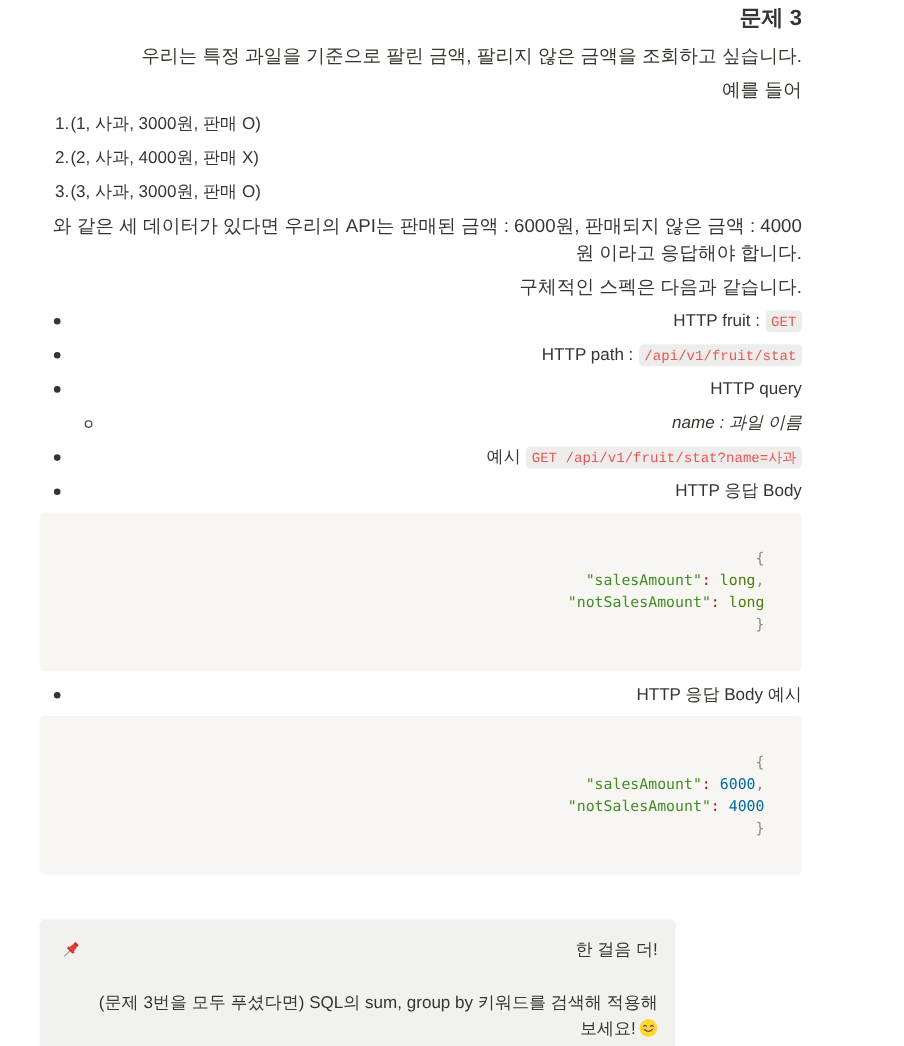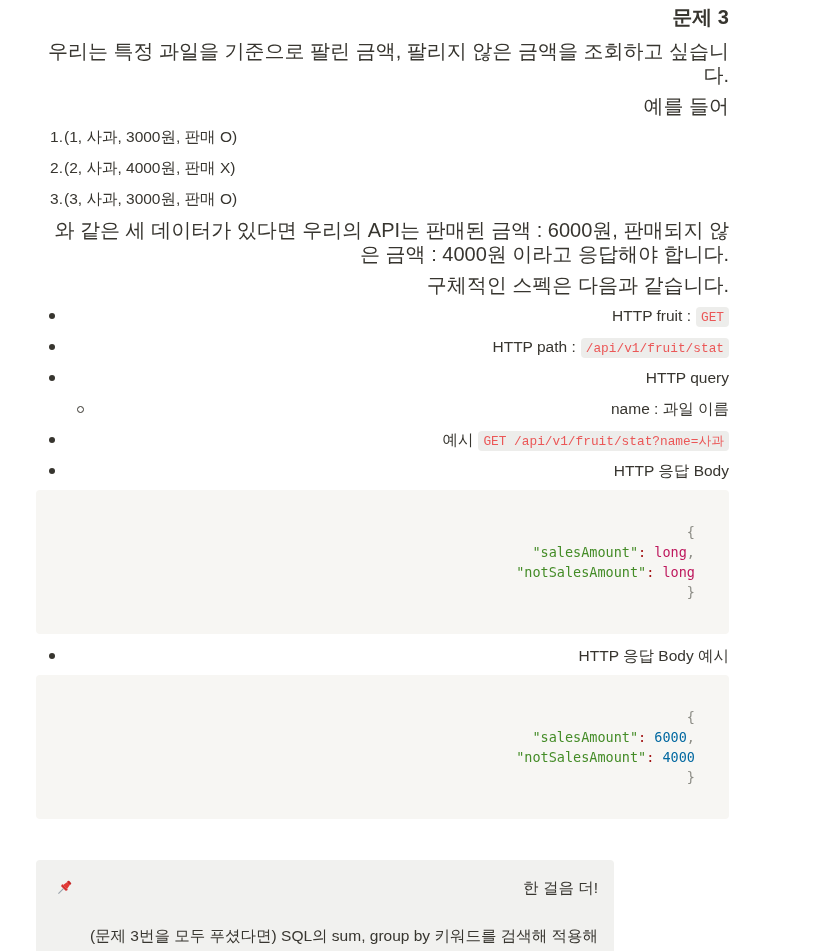--- a/index.html
+++ b/index.html
@@ -8,40 +8,40 @@
     font-family: "Liberation Sans", "DejaVu Sans", sans-serif;
     color: #37352f;
     -webkit-font-smoothing: antialiased;
   }
   .page { padding: 4px 93px 0 36px; text-align: right; }
 
   .h3 {
     font-size: 20px; font-weight: 700; line-height: 26px;
     margin: 0 0 9px 0;
   }
-  p.para { font-size: 20px; line-height: 24px; margin: 0 0 7px 0; }
+  p.para { font-size: 17px; line-height: 24px; margin: 0 0 7px 0; }
 
   
   ol.num-list { list-style: none; margin: 0 0 7px 0; }
   ol.num-list li { display: flex; font-size: 15.5px; line-height: 24px; margin-bottom: 7px; }
   ol.num-list .num { width: 22px; margin-left: 5px; flex: none; }
   ol.num-list .li-text { margin-left: 1px; }
 
   
   ul.bullet-list { list-style: none; margin: 0 0 4px 0; }
   ul.bullet-list > li {
     position: relative; padding-left: 28px;
     font-size: 15.5px; line-height: 24px; margin-bottom: 7px;
   }
   ul.bullet-list > li::before {
     content: ""; position: absolute; left: 13px; top: 9px;
     width: 6px; height: 6px; border-radius: 50%; background: #37352f;
   }
   ul.sub-list { list-style: none; margin-top: 7px; }
-  ul.sub-list > li { position: relative; padding-left: 28px; line-height: 24px; }
+  ul.sub-list > li { position: relative; padding-left: 28px; line-height: 24px; font-style: italic; }
   ul.sub-list > li::before {
     content: ""; position: absolute; left: 13px; top: 9px;
     width: 5px; height: 5px; border-radius: 50%;
     background: transparent; border: 1.2px solid #37352f;
   }
 
   code.inline-code {
     font-family: Liberation Mono, monospace;
     font-size: 12.8px; line-height: 1;
     color: #eb5757;
@@ -58,21 +58,21 @@
     padding: 32px 34px;
     margin: 0 0 10px 0;
     font-family: "DejaVu Sans Mono", "Liberation Mono", monospace;
     font-size: 13.5px;
   }
   .code-block .code-line { line-height: 20px; white-space: pre; }
   .tok-punc  { color: #8c8c85; }
   .tok-plain { color: #37352f; }
   .tok-key   { color: #448c27; }
   .tok-colon { color: #a31515; }
-  .tok-type  { color: #be185d; }
+  .tok-type  { color: #4d7c0f; }
   .tok-num   { color: #0369a1; }
 
   .callout {
     margin-top: 41px;
     width: 578px;
     background: #f1f1ef; border-radius: 4px;
     padding: 16px 16px 13px 16px;
     display: flex; align-items: flex-start;
   }
   .callout-icon { flex: none; width: 22px; height: 24px; padding-top: 2px; margin-right: 6px; }

